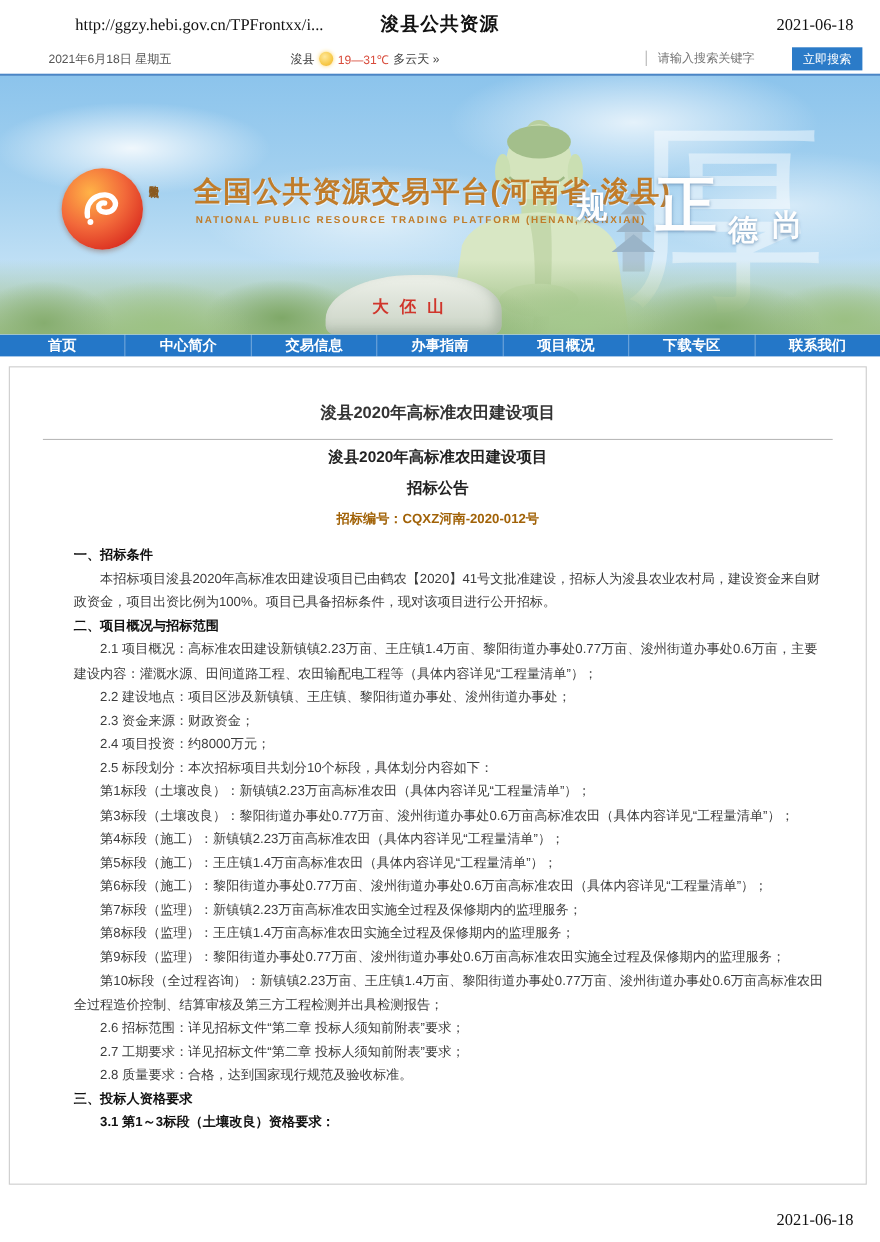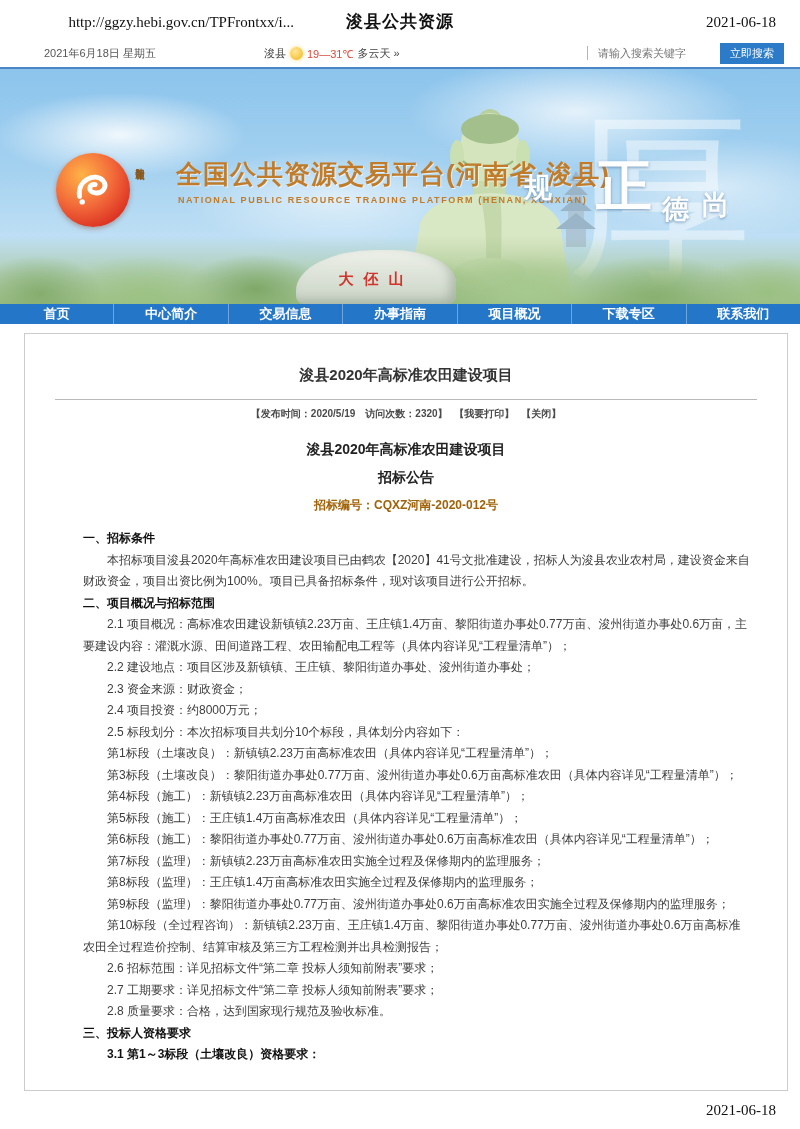--- a/index.html
+++ b/index.html
@@ -73,21 +73,21 @@
   .rock-label{margin-top:20px;font-size:15px;font-weight:bold;color:#d0352b;letter-spacing:10px;}
 
   
   .nav{display:flex;height:20px;background:#2477c8;}
   .nav-item{flex:1;display:flex;align-items:center;justify-content:center;
     color:#fff;font-size:13px;font-weight:bold;cursor:pointer;
     border-right:1px solid rgba(255,255,255,.35);}
   .nav-item:last-child{border-right:none;}
 
   
-  .content-wrap{padding:9px 12px 0 24px;}
+  .content-wrap{padding:9px 12px 0 8px;}
   .content-box{border:1px solid #ccc;min-height:744px;padding:32px 30px 24px 30px;box-sizing:border-box;}
   .art-title{text-align:center;font-size:15px;font-weight:bold;color:#333;margin:0 0 14px 0;}
   .art-rule{border:none;border-top:1px solid #b9b9b9;margin:0 0 7px 0;}
   .art-meta{text-align:center;font-size:10px;color:#4a4a4a;font-weight:bold;margin-bottom:20px;}
   .art-meta span{margin:0 2px;}
   .meta-link{cursor:pointer;}
   .doc-title{text-align:center;font-size:14px;font-weight:bold;color:#222;margin:0 0 10px 0;}
   .doc-sub{text-align:center;font-size:14px;font-weight:bold;color:#222;margin:0 0 10px 0;}
   .doc-no{text-align:center;font-size:12px;font-weight:bold;color:#a16207;margin:0 0 14px 0;}
   .doc-body{font-size:12px;line-height:21.5px;color:#3d3d3d;padding:0 6px;margin-left:22px;}
@@ -183,25 +183,20 @@
 
     <div class="nav-item">下载专区</div>
 
     <div class="nav-item">联系我们</div>
   </div>
 
 <div class="content-wrap">
   <div class="content-box">
     <h1 class="art-title">浚县2020年高标准农田建设项目</h1>
     <hr class="art-rule">
-    <div class="art-meta">
-      <span>【发布时间：2020/5/19　访问次数：2320】</span>
-      <span class="meta-link">【我要打印】</span>
-      <span class="meta-link">【关闭】</span>
-    </div>
 
     <div class="doc-title">浚县2020年高标准农田建设项目</div>
     <div class="doc-sub">招标公告</div>
     <div class="doc-no">招标编号：CQXZ河南-2020-012号</div>
 
     <div class="doc-body">
 
         <p class="heading">一、招标条件</p>
 
         <p class="indent">本招标项目浚县2020年高标准农田建设项目已由鹤农【2020】41号文批准建设，招标人为浚县农业农村局，建设资金来自财政资金，项目出资比例为100%。项目已具备招标条件，现对该项目进行公开招标。</p>

